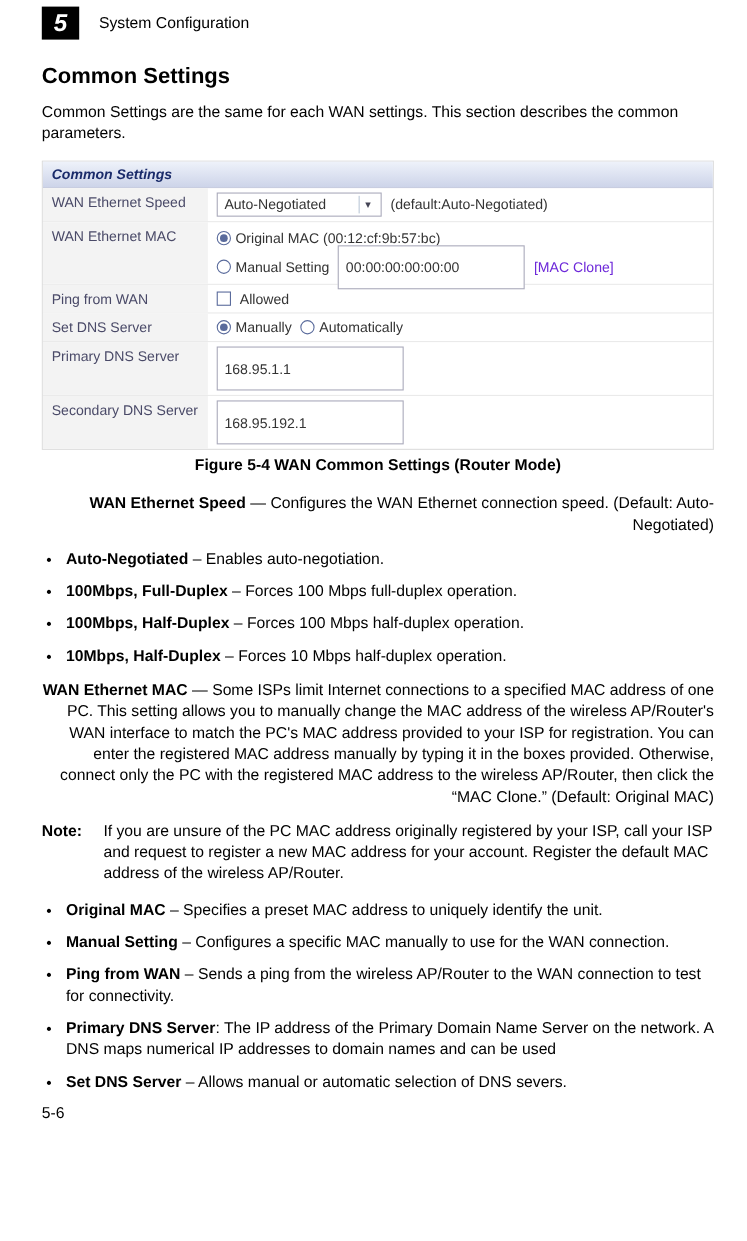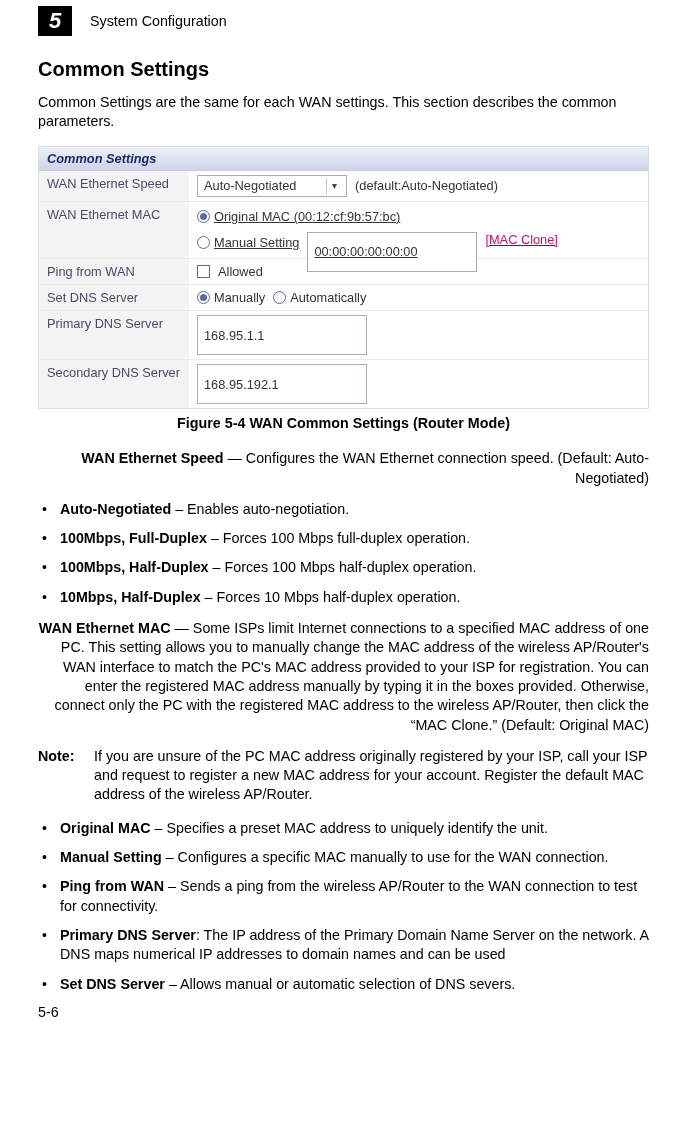--- a/index.html
+++ b/index.html
@@ -50,31 +50,31 @@
   .selectbox .caret {
     width: 16px; height: 16px; border-left: 1px solid #bbc8d8;
     display: flex; align-items: center; justify-content: center; color:#445;
     font-size: 10px;
   }
   .textinput {
     border: 1px solid #aab; background: #fff;
     height: 40px; padding: 0 6px; display: inline-flex; align-items:center;
     min-width: 170px;
   }
-  .link { color: #be185d; text-decoration: none; }
+  .link { color: #6d28d9; text-decoration: none; }
   .radio { display: inline-flex; align-items: center; gap: 4px; }
   .radio-dot {
     width: 13px; height: 13px; border: 1px solid #5a6b9c; border-radius: 50%;
     display: inline-flex; align-items:center; justify-content:center;
   }
   .radio-dot.on::after { content:''; width:7px; height:7px; border-radius:50%; background:#5a6b9c; }
   .cb {
     width: 13px; height: 13px; border: 1px solid #5a6b9c; display:inline-block;
   }
-  .row-line { display:flex; gap:8px; height:22px;text-decoration:underline; }
+  .row-line { display:flex; align-items:center; gap:8px; height:22px; }
 
   .caption { font-family: Arial,sans-serif; font-weight: bold; text-align:center; font-size:14.3px; margin: 6px 0 18px 0; }
 
   .bold { font-weight: bold; }
   ul.dash { list-style: none; padding: 0 0 0 2px; margin: 0; }
   ul.dash > li { position: relative; padding-left: 20px; margin: 0 0 10px 0; line-height: 1.35; }
   ul.dash > li::before {
     content: "•"; position: absolute; left: 2px; top: 0; font-size: 14px;
   }
 

